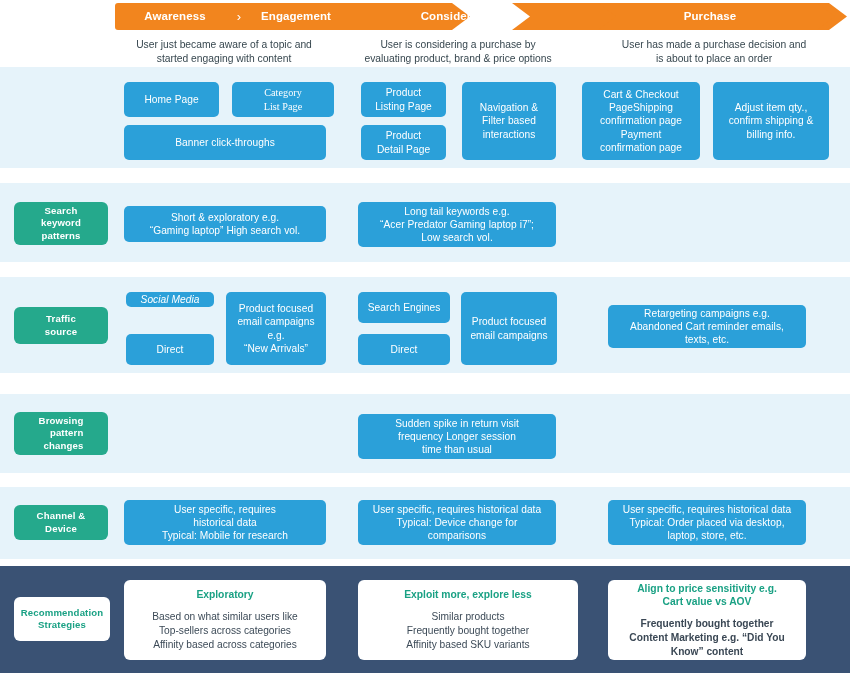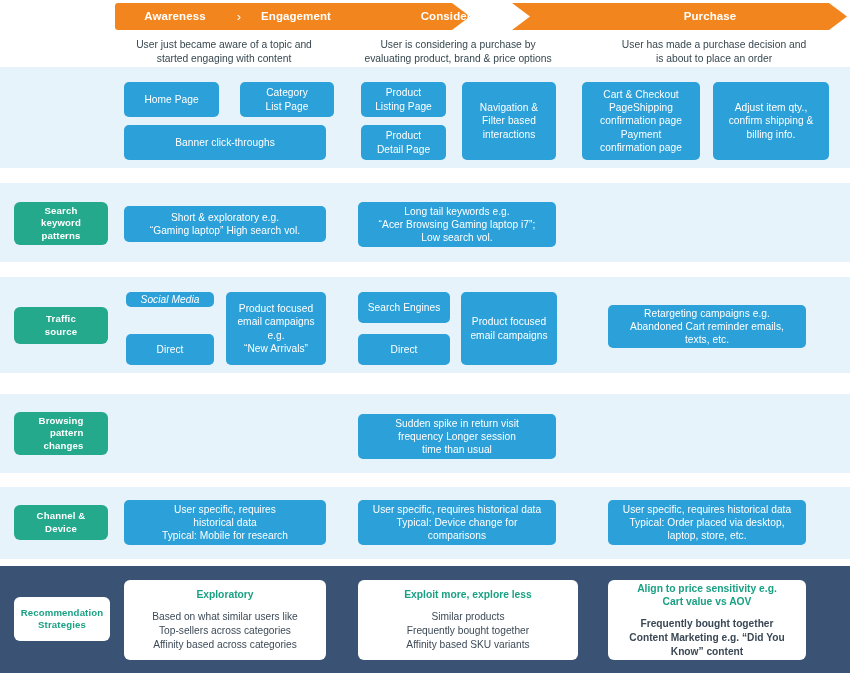--- a/index.html
+++ b/index.html
@@ -170,21 +170,21 @@
   <div class="stage-desc" style="left:120px; width:208px; white-space:pre-line;">User just became aware of a topic and
 started engaging with content</div>
   <div class="stage-desc" style="left:344px; width:228px; white-space:pre-line;">User is considering a purchase by
 evaluating product, brand &amp; price options</div>
   <div class="stage-desc" style="left:594px; width:240px; white-space:pre-line;">User has made a purchase decision and
 is about to place an order</div>
 
   <div class="band" style="top:67px; height:101px;"></div>
 
   <div class="box" style="left:124px; top:82px; width:95px; height:35px; white-space:pre-line;">Home Page</div>
-  <div class="box" style="left:240px; top:82px; width:94px; height:35px; white-space:pre-line;">Category
+  <div class="box" style="left:232px; top:82px; width:102px; height:35px; white-space:pre-line;font-family:Liberation Serif, serif;">Category
 List Page</div>
   <div class="box" style="left:124px; top:125px; width:202px; height:35px; white-space:pre-line;">Banner click-throughs</div>
 
   <div class="box" style="left:361px; top:82px; width:85px; height:35px; white-space:pre-line;">Product
 Listing Page</div>
   <div class="box" style="left:361px; top:125px; width:85px; height:35px; white-space:pre-line;">Product
 Detail Page</div>
   <div class="box" style="left:462px; top:82px; width:94px; height:78px; white-space:pre-line;">Navigation &amp;
 Filter based
 interactions</div>
@@ -199,21 +199,21 @@
 billing info.</div>
 
   <div class="band" style="top:183px; height:79px;"></div>
   <div class="row-label" style="top:202px; height:43px; white-space:pre-line;">Search
 keyword
 patterns</div>
 
   <div class="box" style="left:124px; top:206px; width:202px; height:36px; white-space:pre-line;">Short &amp; exploratory e.g.
 “Gaming laptop” High search vol.</div>
   <div class="box" style="left:358px; top:202px; width:198px; height:45px; white-space:pre-line;">Long tail keywords e.g.
-“Acer Browsing Gaming laptop i7”;
+“Acer Predator Gaming laptop i7”;
 Low search vol.</div>
 
   <div class="band" style="top:277px; height:96px;"></div>
   <div class="row-label" style="top:307px; height:37px; white-space:pre-line;">Traffic
 source</div>
 
   <div class="box" style="left:126px; top:292px; width:88px; height:15px; white-space:pre-line;font-style:italic;">Social Media</div>
   <div class="box" style="left:126px; top:334px; width:88px; height:31px; white-space:pre-line;">Direct</div>
   <div class="box" style="left:226px; top:292px; width:100px; height:73px; white-space:pre-line;">Product focused
 email campaigns

